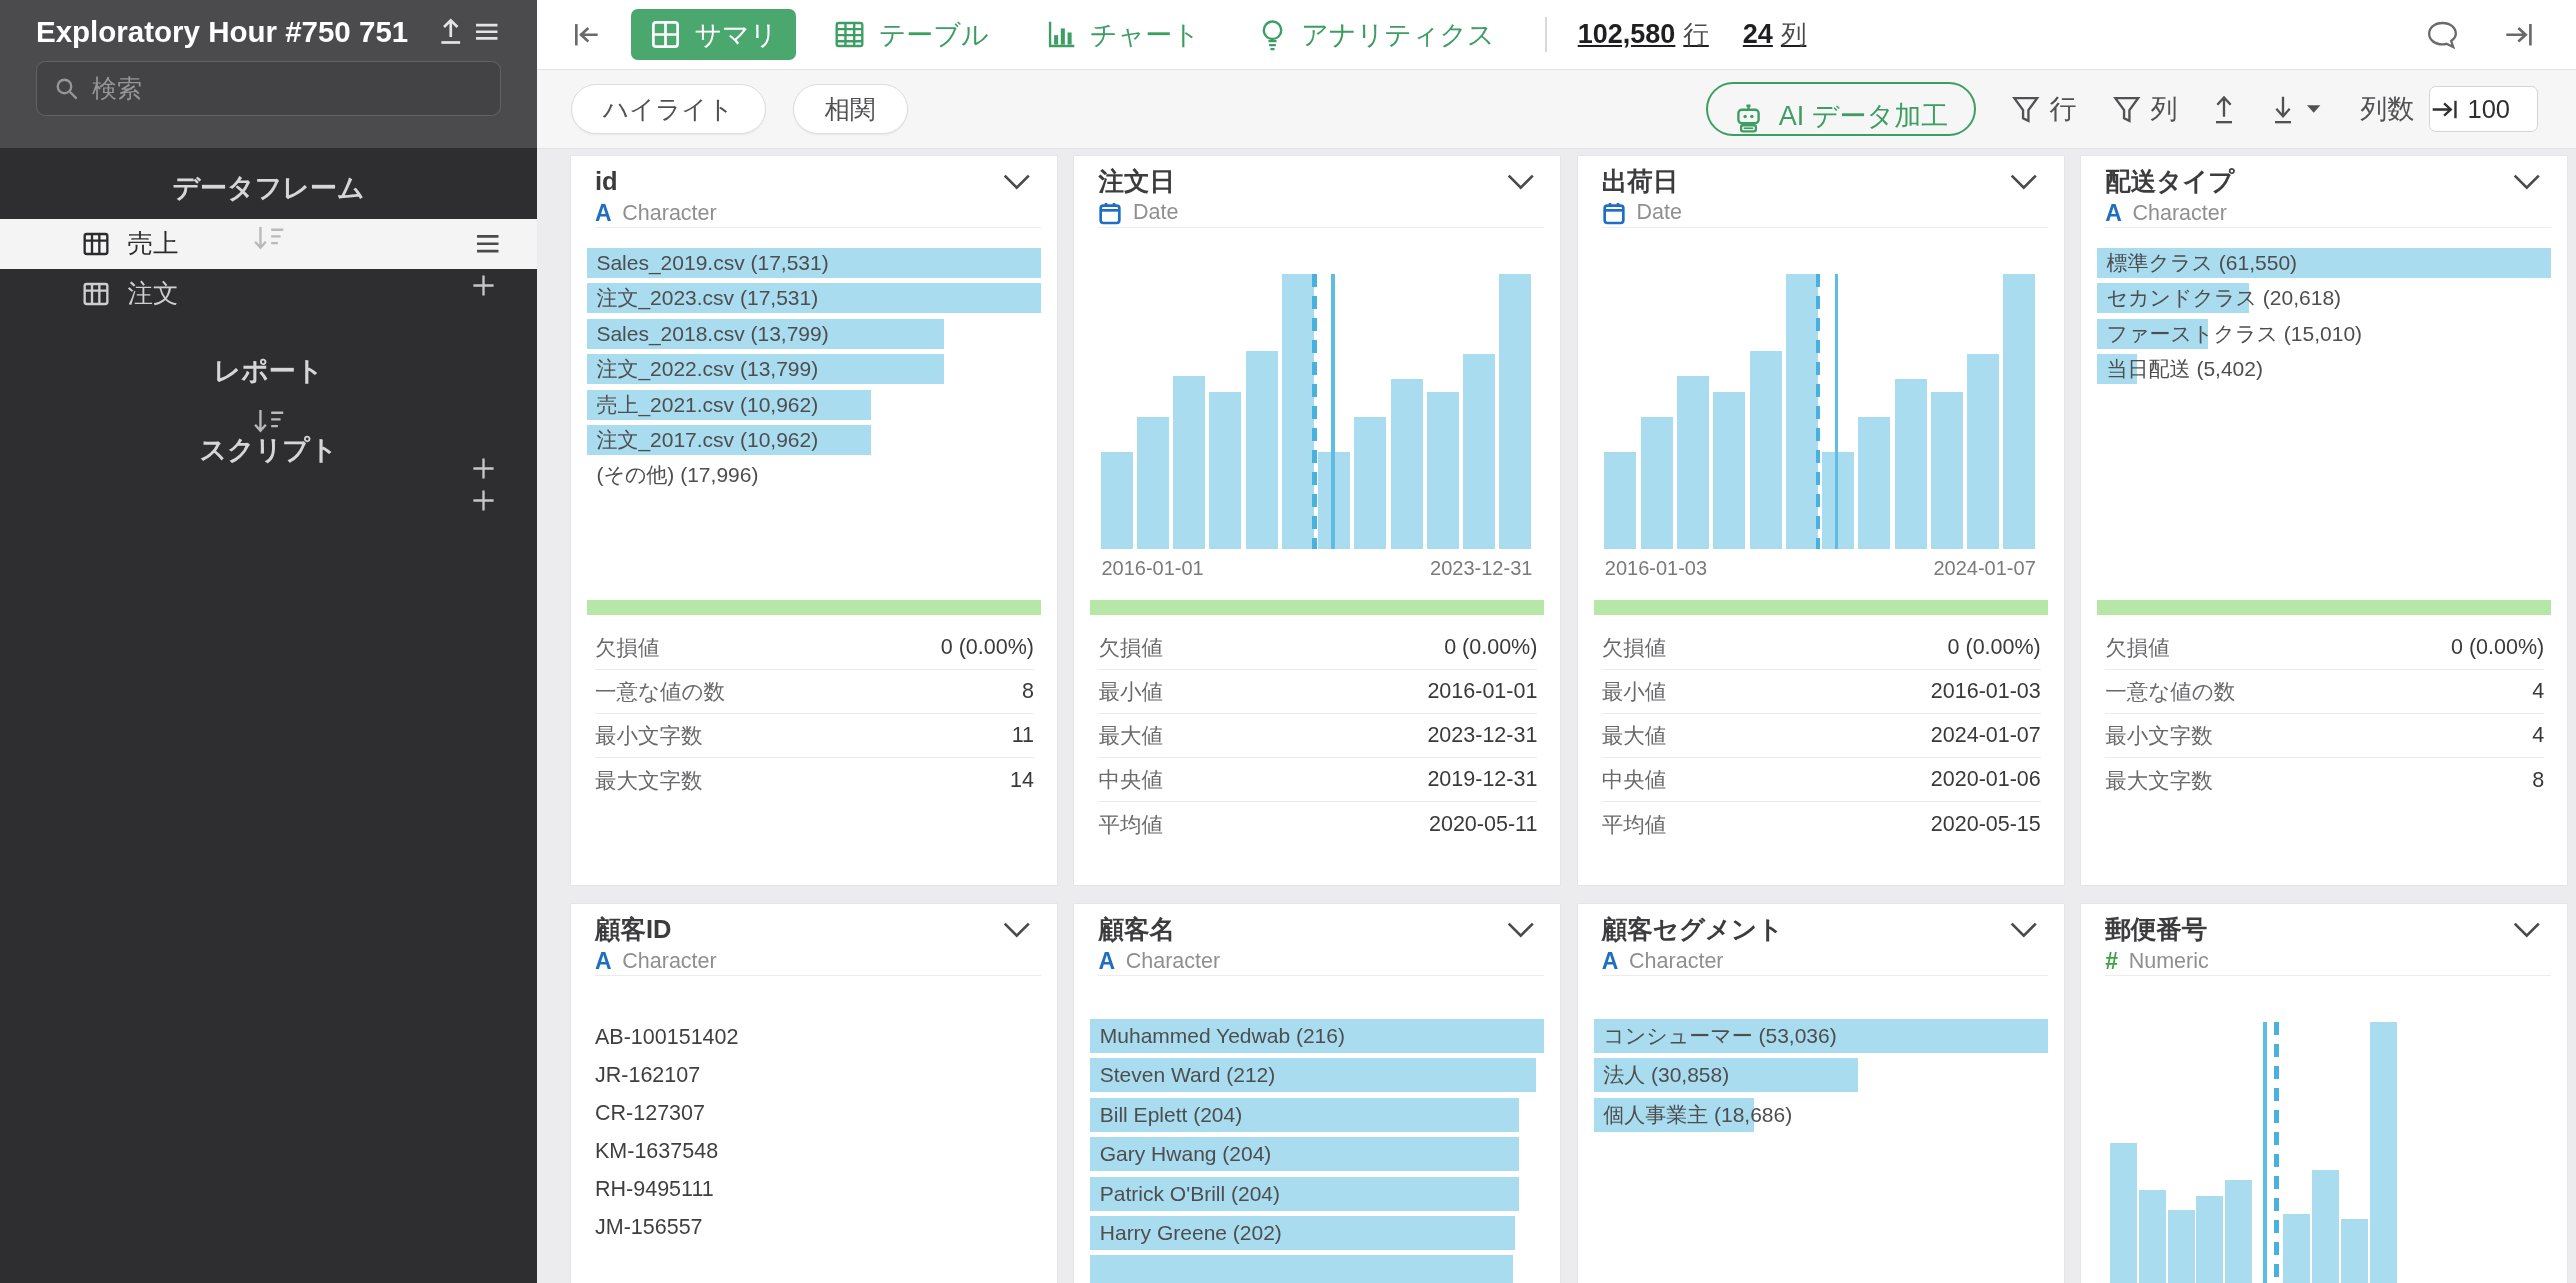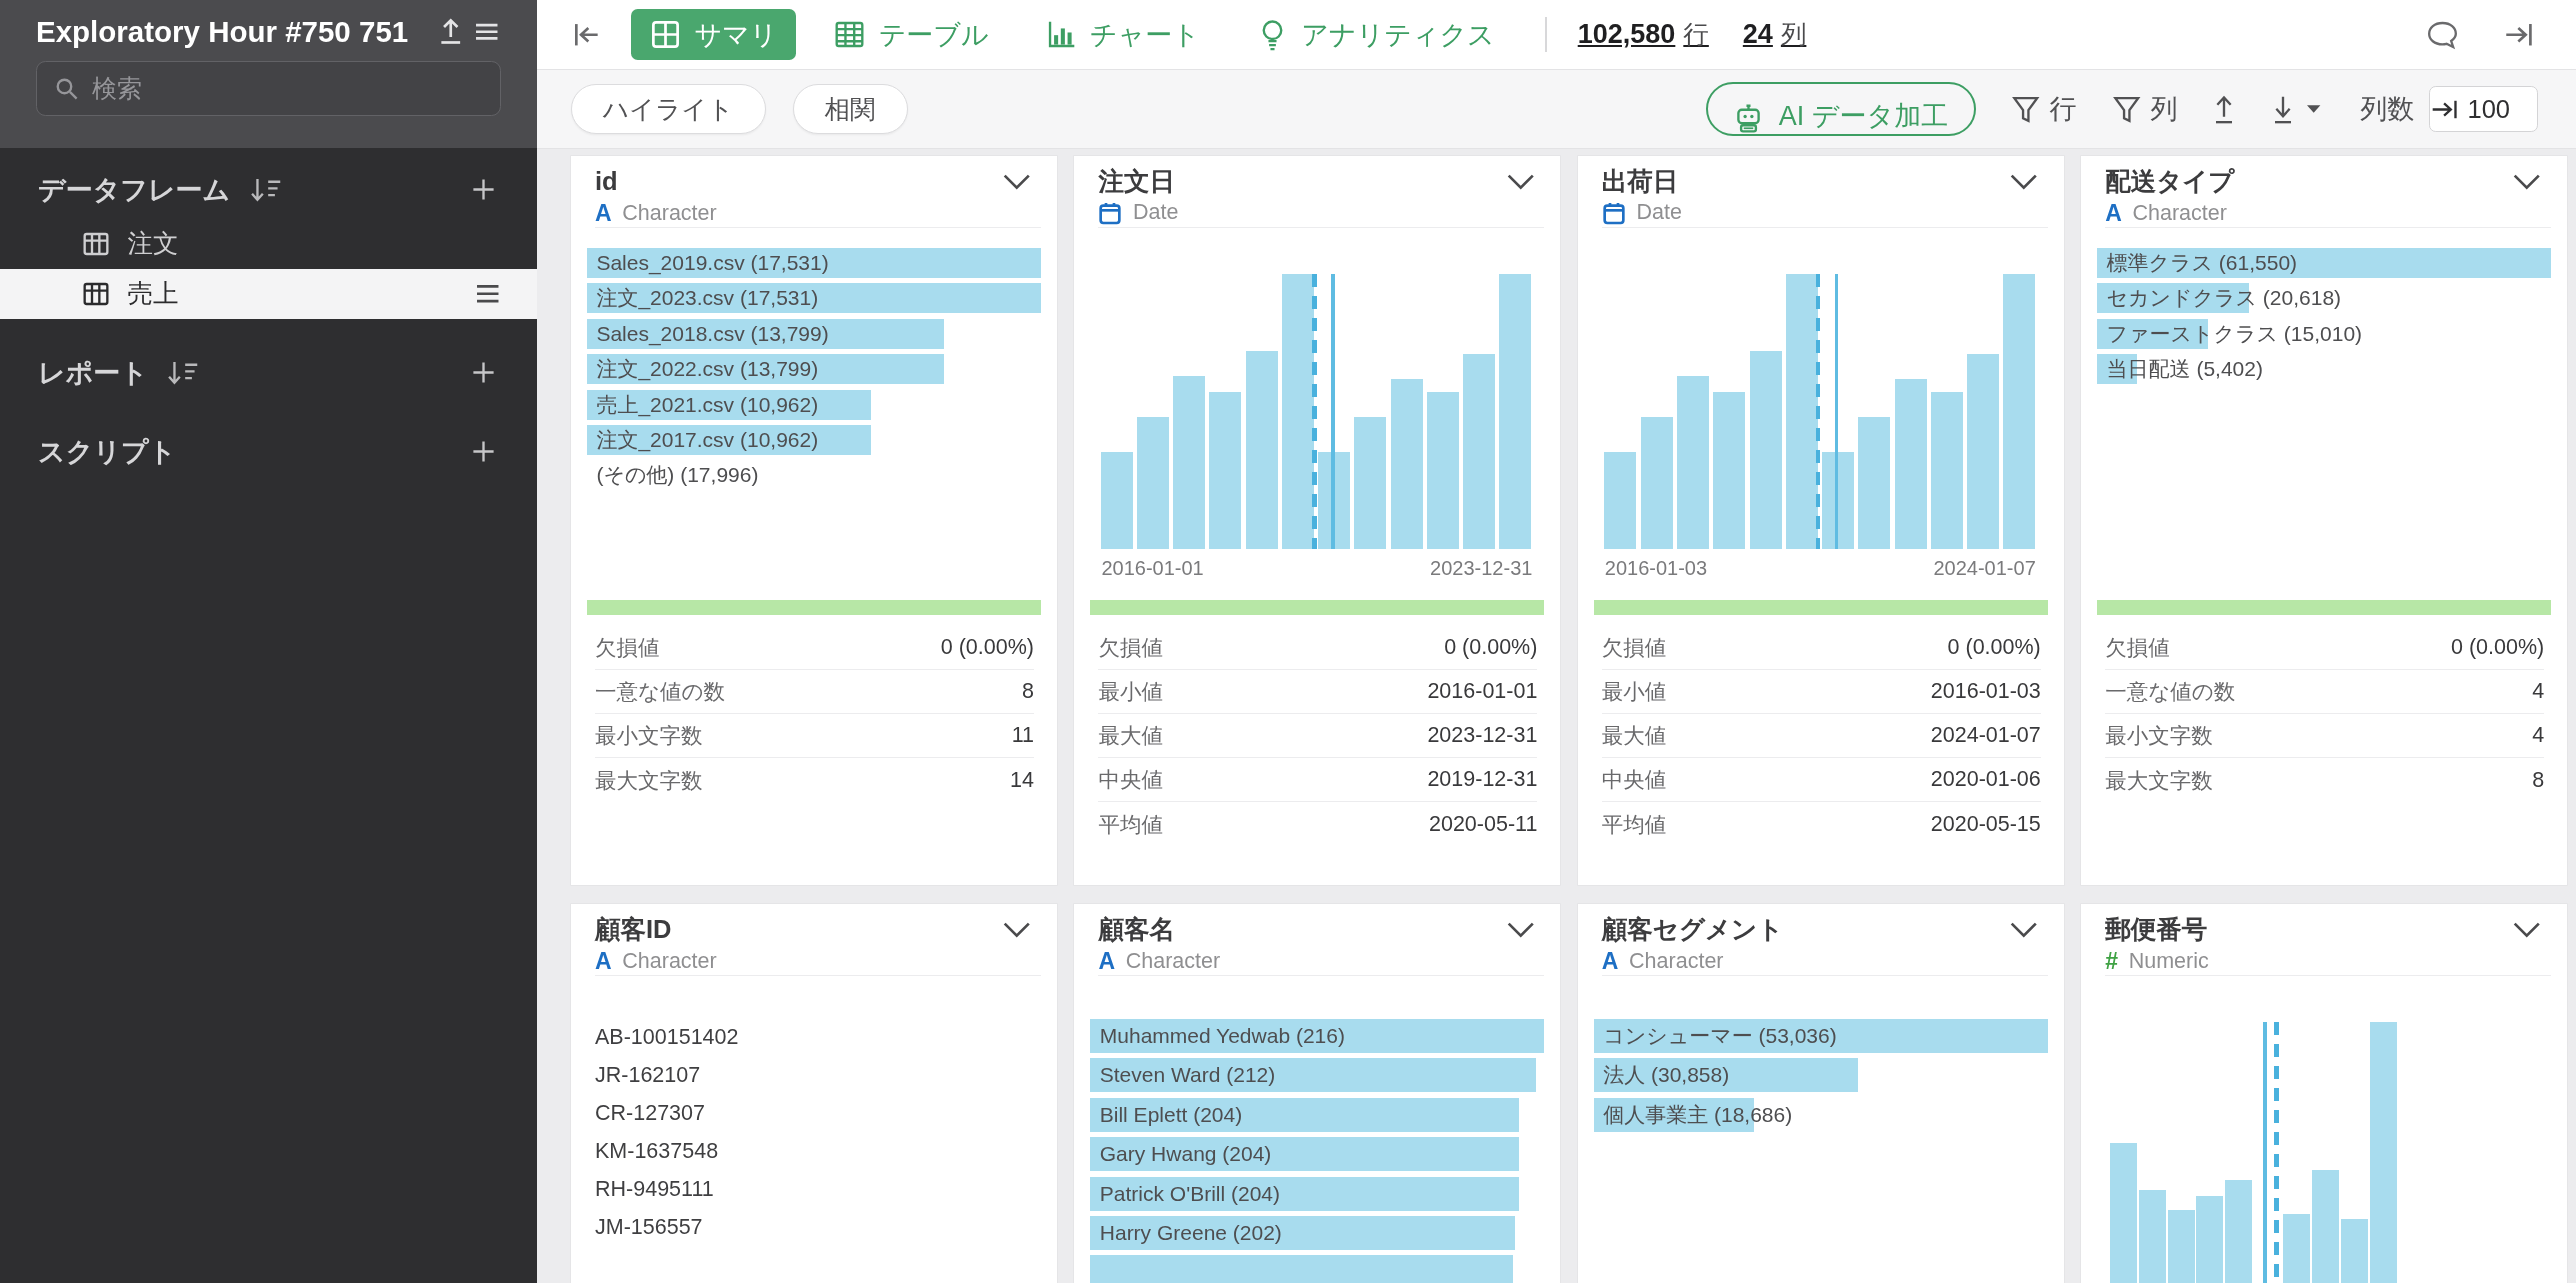--- a/index.html
+++ b/index.html
@@ -9,21 +9,21 @@
 
   
   .sidebar { position:absolute; left:0; top:0; width:537px; height:1284px; background:#2e2e30; }
   .sb-head { height:148px; background:#4b4b4e; padding:0 36px; }
   .sb-title-row { display:flex; align-items:center; padding-top:14.8px; gap:6px; }
   .sb-title { color:#ffffff; font-size:29.5px; font-weight:bold; flex:1; white-space:nowrap; }
   .sb-head-icon { color:#e4e4e6; }
   .sb-search { margin-top:12px; height:55px; background:#434346; border:1.3px solid #626266; border-radius:9.4px;
     display:flex; align-items:center; padding:0 16px; gap:12px; color:#96969a; font-size:25px; }
   .sb-section-head { display:flex; align-items:center; height:40px; padding:0 38px; color:#d6d6d8;
-    font-size:27px; font-weight:600; gap:17.4px; }
+    font-size:27px; font-weight:600; gap:17.4px;flex-direction:column; }
   .sb-plus { margin-left:auto; color:#c6c6c8; }
   .sb-sort { color:#b9b9bb; }
   .sb-rows { margin-top:9.4px; }
   .sb-row { height:50px; display:flex; align-items:center; padding:0 35px 0 82px; gap:17.4px;
     color:#cfcfd1; font-size:25.5px; }
   .sb-row.selected { background:#f4f4f5; color:#2b2b2d; }
   .sb-row .burger { margin-left:auto; color:#4a4a4c; }
   .sec-df { padding-top:21.5px; }
   .sec-rep { margin-top:34px; }
   .sec-scr { margin-top:39px; }
@@ -133,42 +133,42 @@
               <path d="M30 10 H48 M30 20 H44 M30 30 H40" stroke-width="3.5"></path>
             </svg>
           </span>
         <span class="sb-plus">
             <svg width="31" height="31" viewBox="0 0 46 46" fill="none" stroke="currentColor">
               <path d="M23 8 V38 M8 23 H38" stroke-width="3.5"></path>
             </svg>
           </span>
       </div>
       <div class="sb-rows" id="df-rows">
-          <div class="sb-row">
-            <span>
-              <svg width="28" height="28" viewBox="0 0 42 42" fill="none" stroke="currentColor">
-                <rect x="4" y="6" width="34" height="30" rx="3" stroke-width="3.5"></rect>
-                <path d="M4 16 H38 M15 6 V36 M26 6 V36" stroke-width="3.5"></path>
-              </svg>
-            </span>
-            <span>注文</span>
-          </div>
           <div class="sb-row selected">
             <span>
               <svg width="28" height="28" viewBox="0 0 42 42" fill="none" stroke="currentColor">
                 <rect x="4" y="6" width="34" height="30" rx="3" stroke-width="3.5"></rect>
                 <path d="M4 16 H38 M15 6 V36 M26 6 V36" stroke-width="3.5"></path>
               </svg>
             </span>
             <span>売上</span>
             <span class="burger">
               <svg width="29.5" height="25.5" viewBox="0 0 44 38" fill="none" stroke="currentColor">
                 <path d="M6 8 H38 M6 19 H38 M6 30 H38" stroke-width="4"></path>
               </svg>
             </span>
+          </div>
+          <div class="sb-row">
+            <span>
+              <svg width="28" height="28" viewBox="0 0 42 42" fill="none" stroke="currentColor">
+                <rect x="4" y="6" width="34" height="30" rx="3" stroke-width="3.5"></rect>
+                <path d="M4 16 H38 M15 6 V36 M26 6 V36" stroke-width="3.5"></path>
+              </svg>
+            </span>
+            <span>注文</span>
           </div>
         </div>
     </div>
     <div class="sec-rep">
       <div class="sb-section-head">
         <span>レポート</span>
         <span class="sb-sort">
             <svg width="35" height="29.5" viewBox="0 0 52 44" fill="none" stroke="currentColor">
               <path d="M14 6 V36 M6 28 L14 37 L22 28" stroke-width="3.5"></path>
               <path d="M30 10 H48 M30 20 H44 M30 30 H40" stroke-width="3.5"></path>

